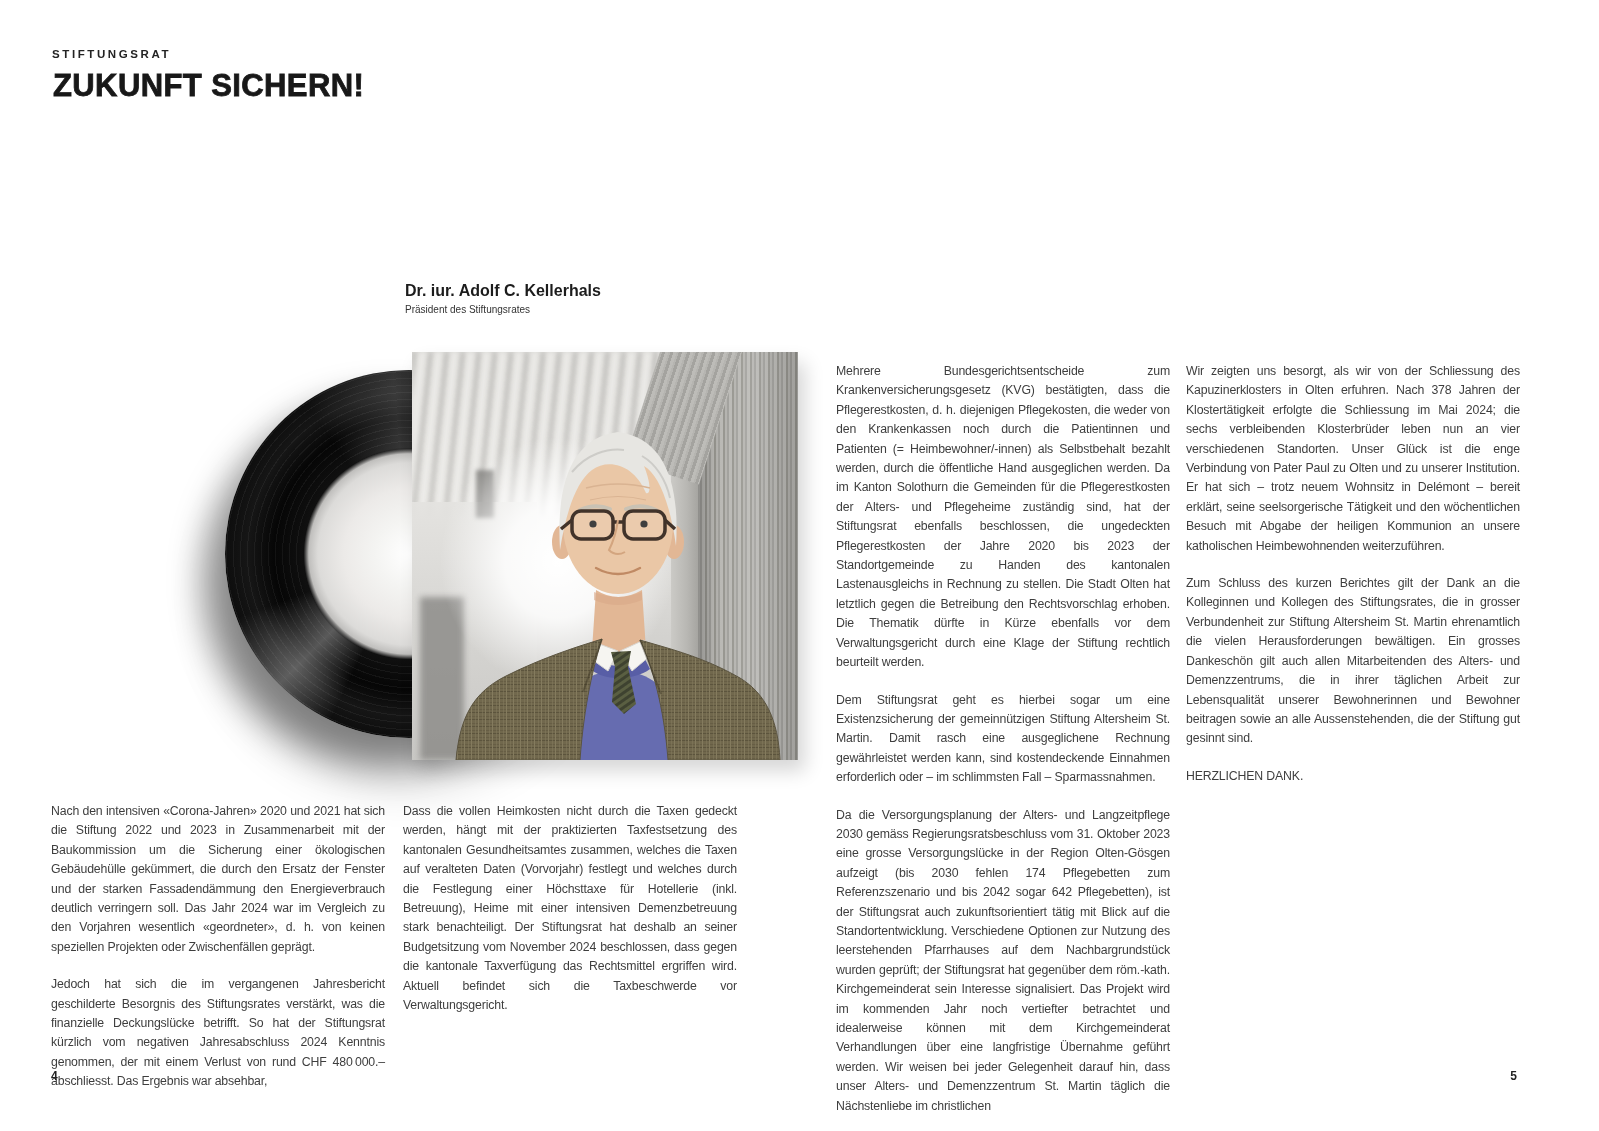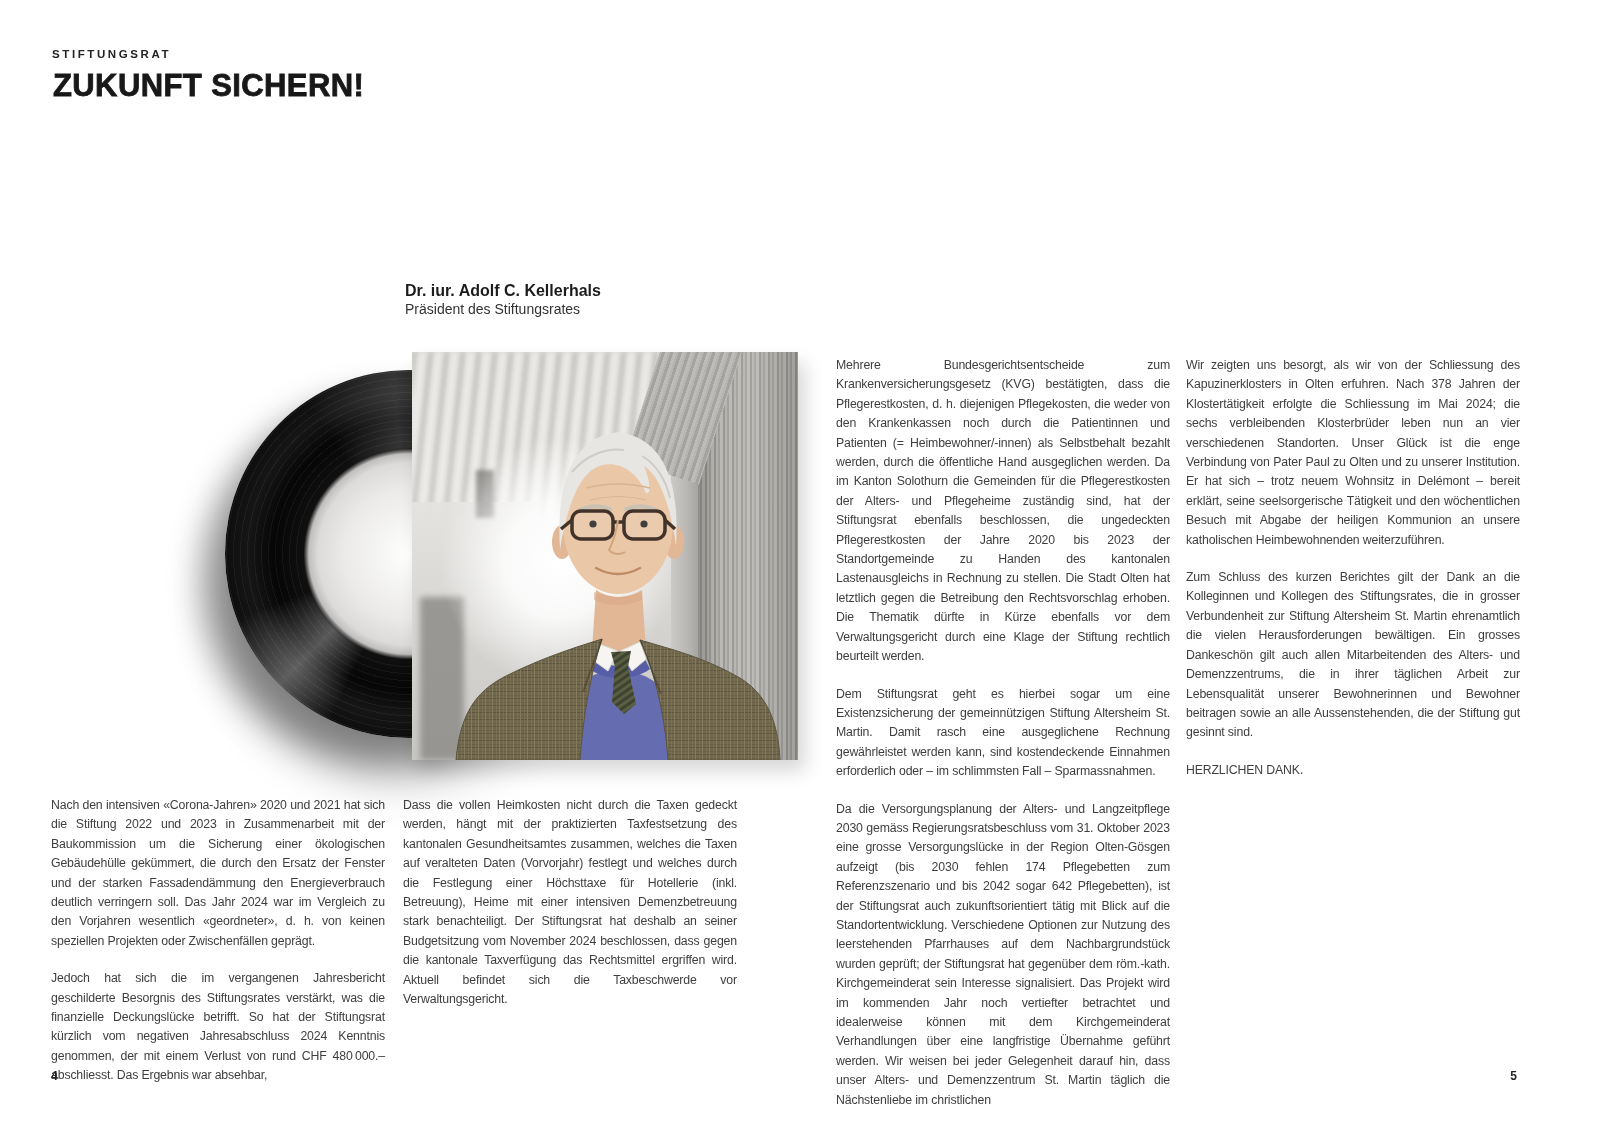--- a/index.html
+++ b/index.html
@@ -12,21 +12,21 @@
     position:absolute;left:52px;top:48px;font-size:11.5px;font-weight:600;
     letter-spacing:2.6px;color:#232323;
   }
   .title{
     position:absolute;left:49px;top:64px;margin:4px;font-size:31px;font-weight:800;
     letter-spacing:.4px;color:#181818;-webkit-text-stroke:.8px #181818;
   }
   
   .caption{position:absolute;left:405px;top:281px;line-height:19px;}
   .caption .name{font-size:16px;font-weight:700;color:#1c1c1c;}
-  .caption .role{font-size:14px;color:#333333;}
+  .caption .role{font-size:10px;color:#333333;}
   
   .disc{
     position:absolute;left:225px;top:370px;width:368px;height:368px;border-radius:50%;
     background:radial-gradient(circle at 50% 50%,
       #ffffff 0%,#f4f4f2 13%,#eceae8 25%,#dcdbd9 35%,#c0bfbd 38.5%,
       #101010 40.5%,#060606 52%,#161616 62%,#0a0a0a 74%,#202020 88%,#0d0d0d 100%);
     box-shadow:-22px 26px 34px rgba(0,0,0,.38),-6px 44px 48px rgba(0,0,0,.20);
     z-index:1;
   }
   .disc .gloss{
@@ -71,21 +71,21 @@
       linear-gradient(90deg,rgba(0,0,0,.20),rgba(0,0,0,0) 20%,rgba(255,255,255,.12) 55%,rgba(0,0,0,.14) 100%),
       repeating-linear-gradient(90deg,#b3b2ae 0 2px,#a09f9b 2px 4px,#b9b8b4 4px 7px,#96958f 7px 9px);}
   .ph-wood::before{content:"";position:absolute;left:-52px;top:-26px;width:78px;height:150px;
     transform:rotate(18deg);
     background:repeating-linear-gradient(90deg,#b6b5b1 0 2px,#a4a39f 2px 5px,#bdbcb8 5px 8px);}
   .person{position:absolute;inset:0;}
   
   .col{position:absolute;width:334px;font-size:12.3px;line-height:19.4px;
     letter-spacing:-.15px;text-align:justify;color:#3e3e3e;
     hyphens:auto;-webkit-hyphens:auto;}
-  .col p{margin:0 0 18px 0;}
+  .col p{margin:6px 0 18px 0;}
   .col1{left:51px;top:796px;}
   .col2{left:403px;top:796px;}
   .col3{left:836px;top:356px;}
   .col4{left:1186px;top:356px;}
   
   .pagenum{position:absolute;bottom:48px;font-size:12px;font-weight:700;color:#222222;}
   .pagenum.left{left:51px;}
   .pagenum.right{right:82px;}
 </style>
 </head>

